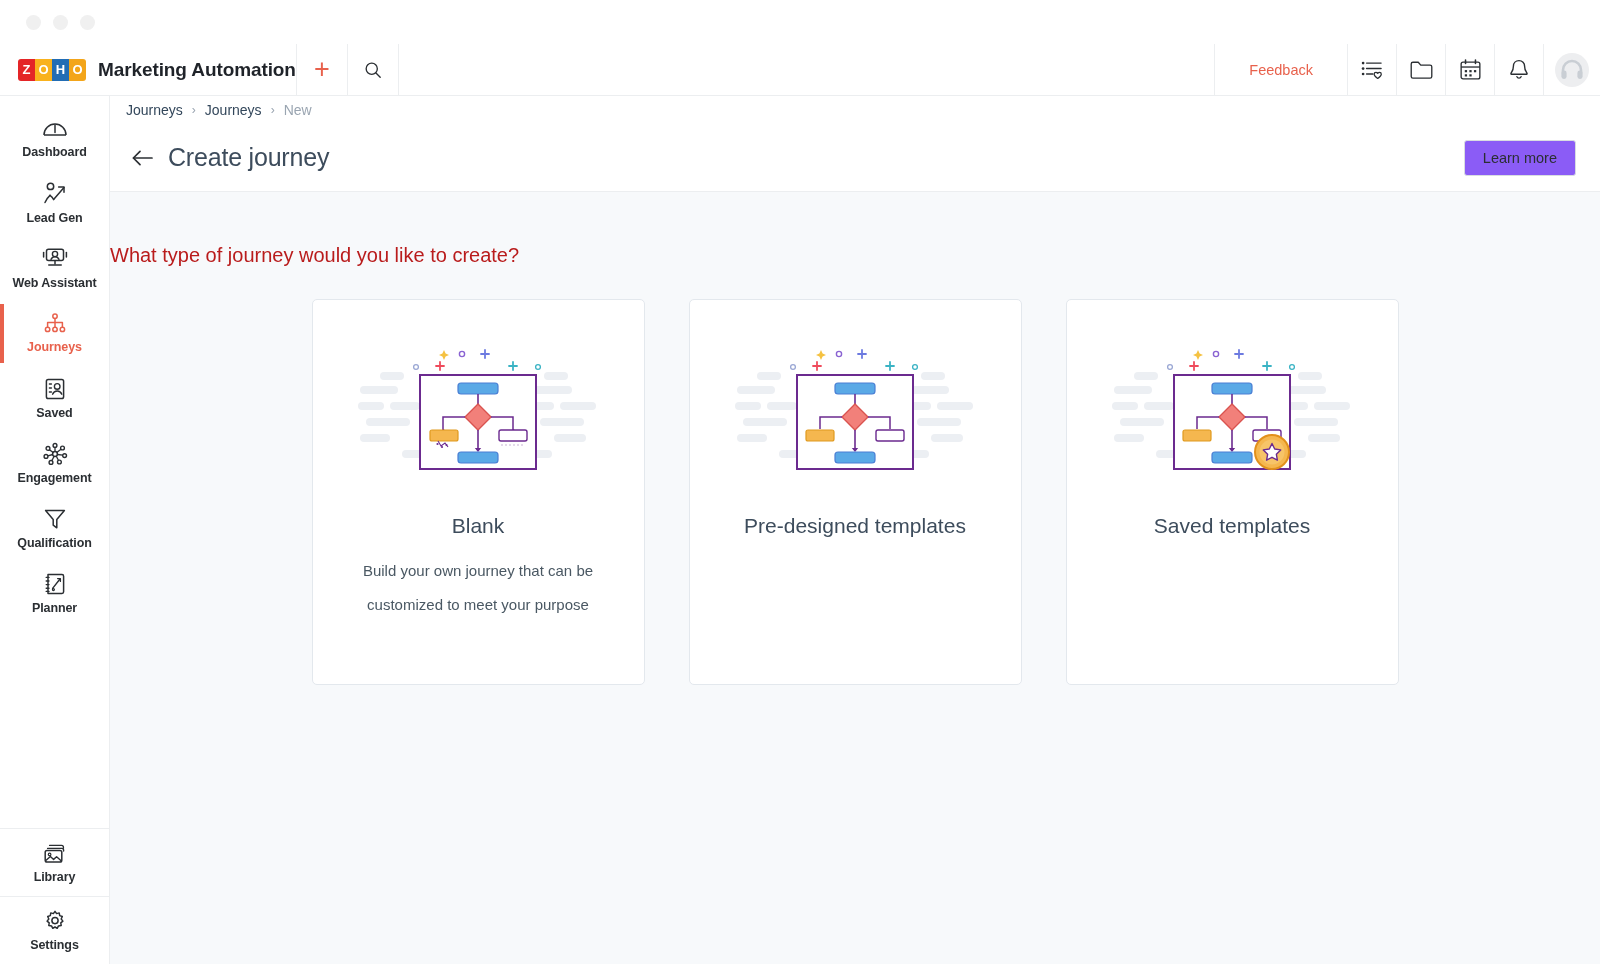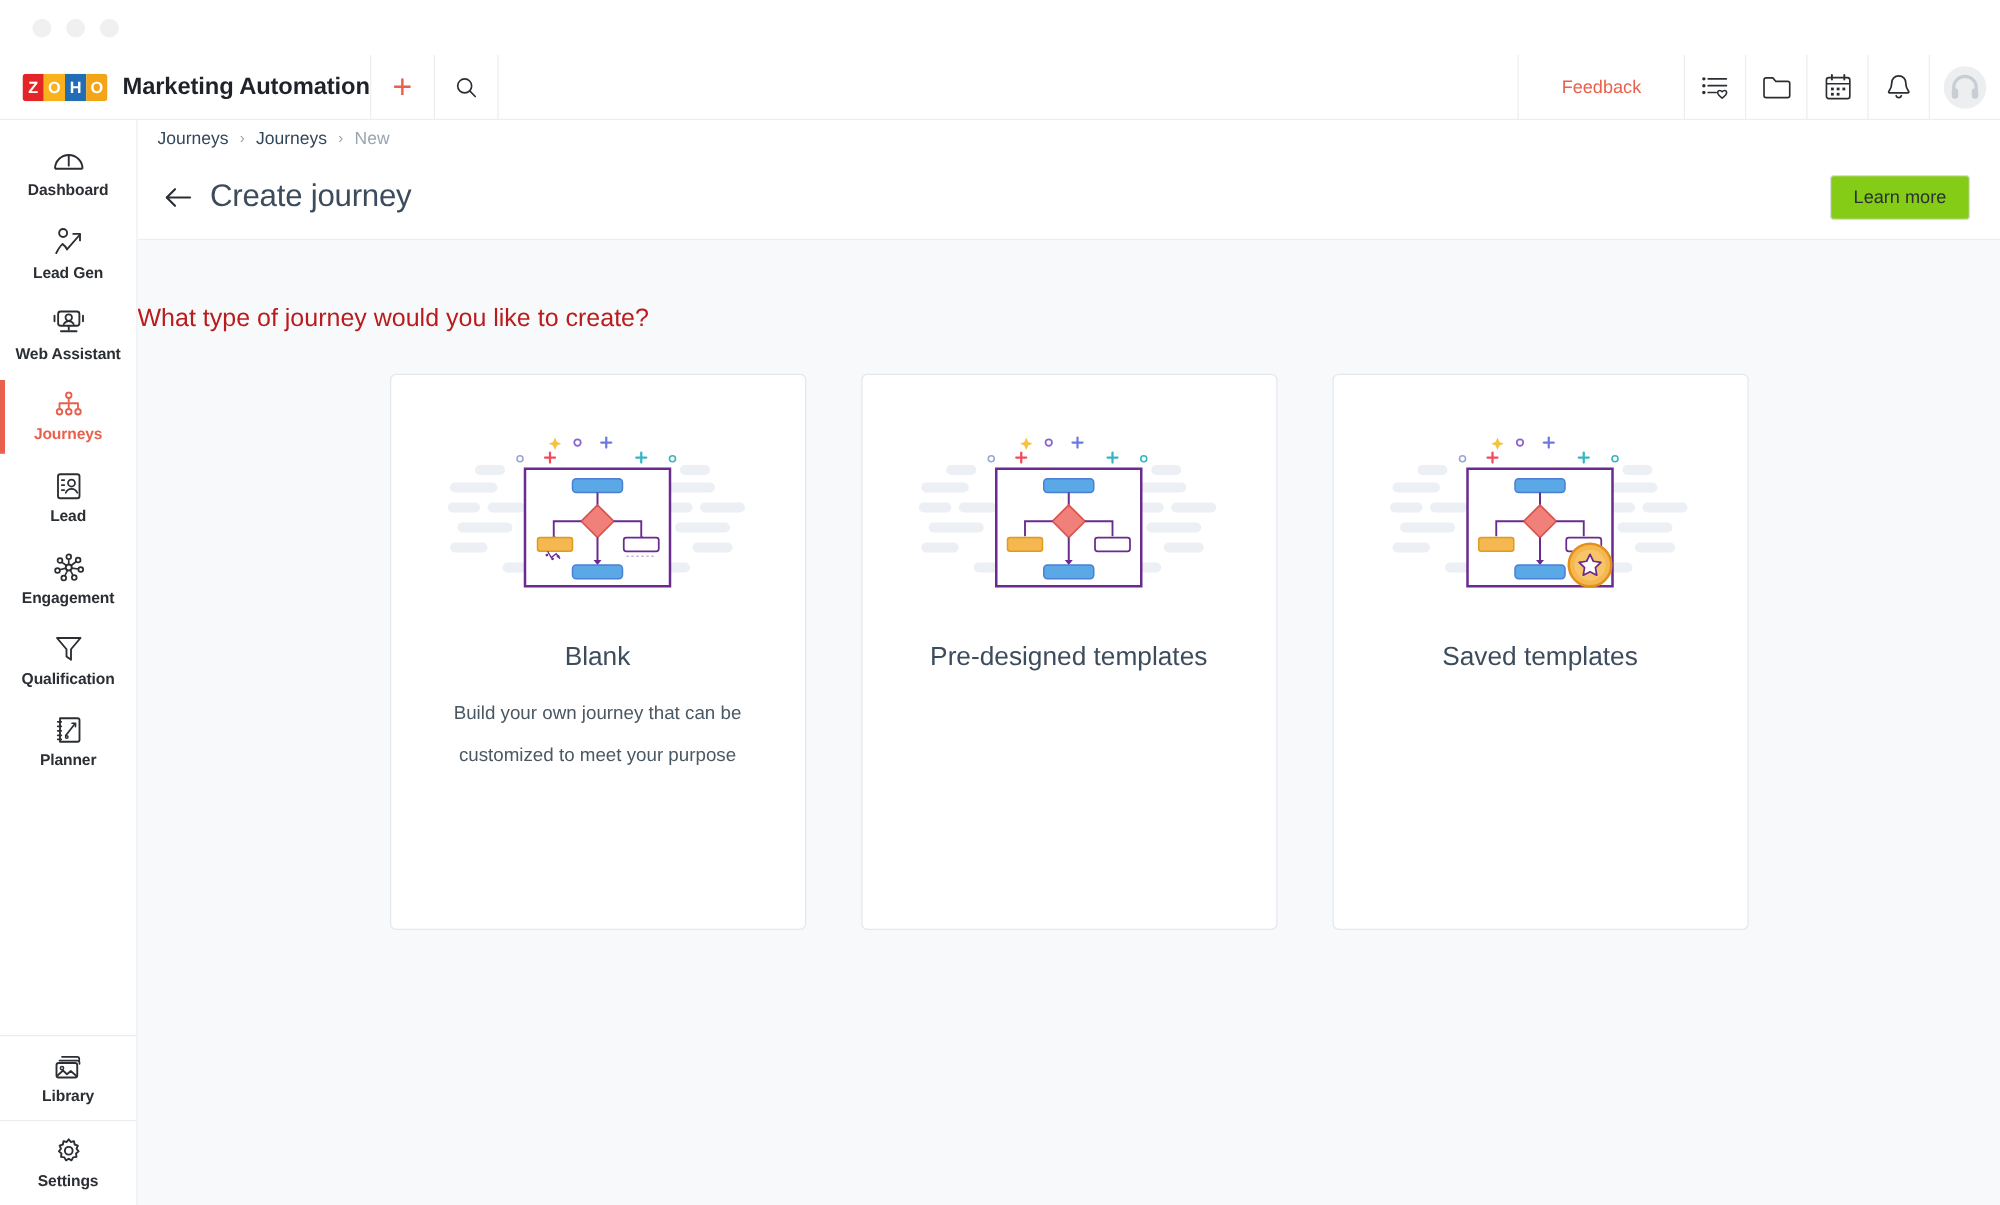--- a/index.html
+++ b/index.html
@@ -84,34 +84,34 @@
   .page-head {
     height:68px; display:flex; align-items:center; padding:0 24px 0 16px;
     border-bottom:1px solid #eceef0; background:#fff;
   }
   .back-arrow {
     width:34px; height:34px; display:flex; align-items:center; justify-content:center;
     cursor:pointer; margin-right:8px;
   }
   .page-title { font-size:25px; color:#3d4c5c; font-weight:400; letter-spacing:-0.2px;}
   .learn-btn {
-    margin-left:auto; border:1px solid #d9dde1; background:#84cc16; border-radius:3px;
+    margin-left:auto; border:1px solid #d9dde1; background:#8b5cf6; border-radius:3px;
     padding:9px 18px; font-size:14.5px; color:#2b2f33; cursor:pointer;
     font-family:"Liberation Sans", sans-serif;
   }
 
   .content {
     flex:1; background:#f7f9fb; padding-top:40px; overflow:hidden;
   }
   .question {
     text-align:left; font-size:20px; color:#b91c1c; font-weight:400; margin-bottom:32px;margin-top:12px;
   }
   .cards { display:flex; justify-content:center; gap:44px; }
   .card {
-    width:333px; height:445px; background:#ffffff;
+    width:333px; height:386px; background:#ffffff;
     border:1px solid #e3e8ed; border-radius:5px;
     display:flex; flex-direction:column; align-items:center;
     padding-top:42px; cursor:pointer;
   }
   .illus { width:240px; height:130px; }
   .card-title {
     font-size:21px; color:#3d4c5c; font-weight:400; margin-top:42px; text-align:center;
   }
   .card-desc {
     font-size:15px; color:#4a5863; line-height:34px; text-align:center;
@@ -264,21 +264,21 @@
 
       <div class="side-item">
         <svg width="24" height="24" viewBox="0 0 24 24" fill="none">
           <rect x="3.4" y="2.4" width="17.2" height="19.2" rx="1.8" stroke="#2b2f33" stroke-width="1.5"></rect>
           <circle cx="14.2" cy="9.4" r="2.8" stroke="#2b2f33" stroke-width="1.4"></circle>
           <path d="M9.6 17.2c.8-2 2.5-3.2 4.6-3.2s3.8 1.2 4.6 3.2" stroke="#2b2f33" stroke-width="1.4" stroke-linecap="round"></path>
           <line x1="6.4" y1="7" x2="8.4" y2="7" stroke="#2b2f33" stroke-width="1.4" stroke-linecap="round"></line>
           <line x1="6.4" y1="11" x2="8.4" y2="11" stroke="#2b2f33" stroke-width="1.4" stroke-linecap="round"></line>
           <line x1="6.4" y1="15" x2="8.4" y2="15" stroke="#2b2f33" stroke-width="1.4" stroke-linecap="round"></line>
         </svg>
-        <span class="lbl">Lead</span>
+        <span class="lbl">Saved</span>
       </div>
 
       <div class="side-item">
         <svg width="28" height="24" viewBox="0 0 28 24" fill="none">
           <circle cx="14" cy="12" r="2.4" stroke="#2b2f33" stroke-width="1.5"></circle>
           <circle cx="7" cy="6.4" r="1.9" stroke="#2b2f33" stroke-width="1.4"></circle>
           <circle cx="14" cy="3.4" r="1.9" stroke="#2b2f33" stroke-width="1.4"></circle>
           <circle cx="21.5" cy="6" r="1.9" stroke="#2b2f33" stroke-width="1.4"></circle>
           <circle cx="23.6" cy="13.6" r="1.9" stroke="#2b2f33" stroke-width="1.4"></circle>
           <circle cx="5" cy="14.4" r="1.9" stroke="#2b2f33" stroke-width="1.4"></circle>

